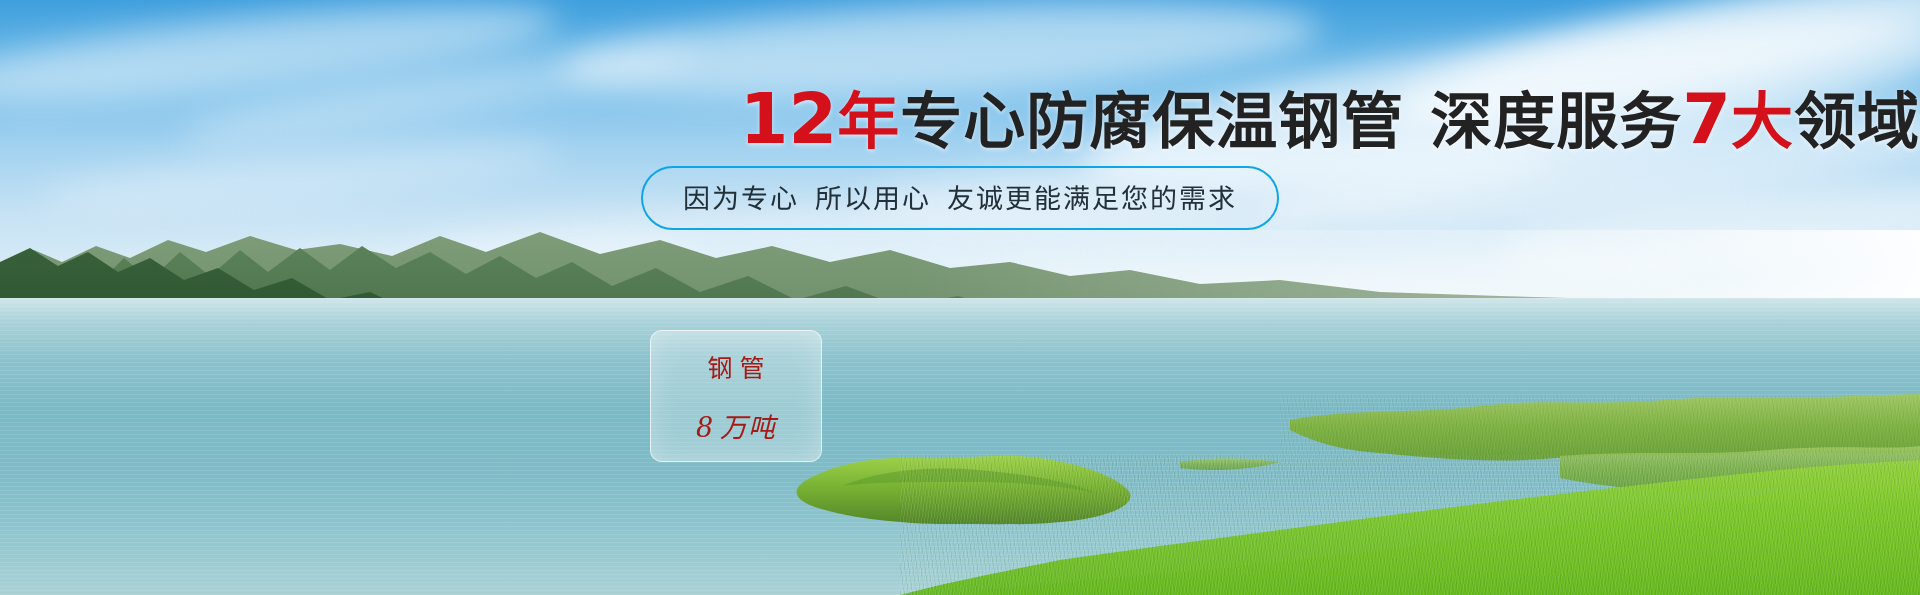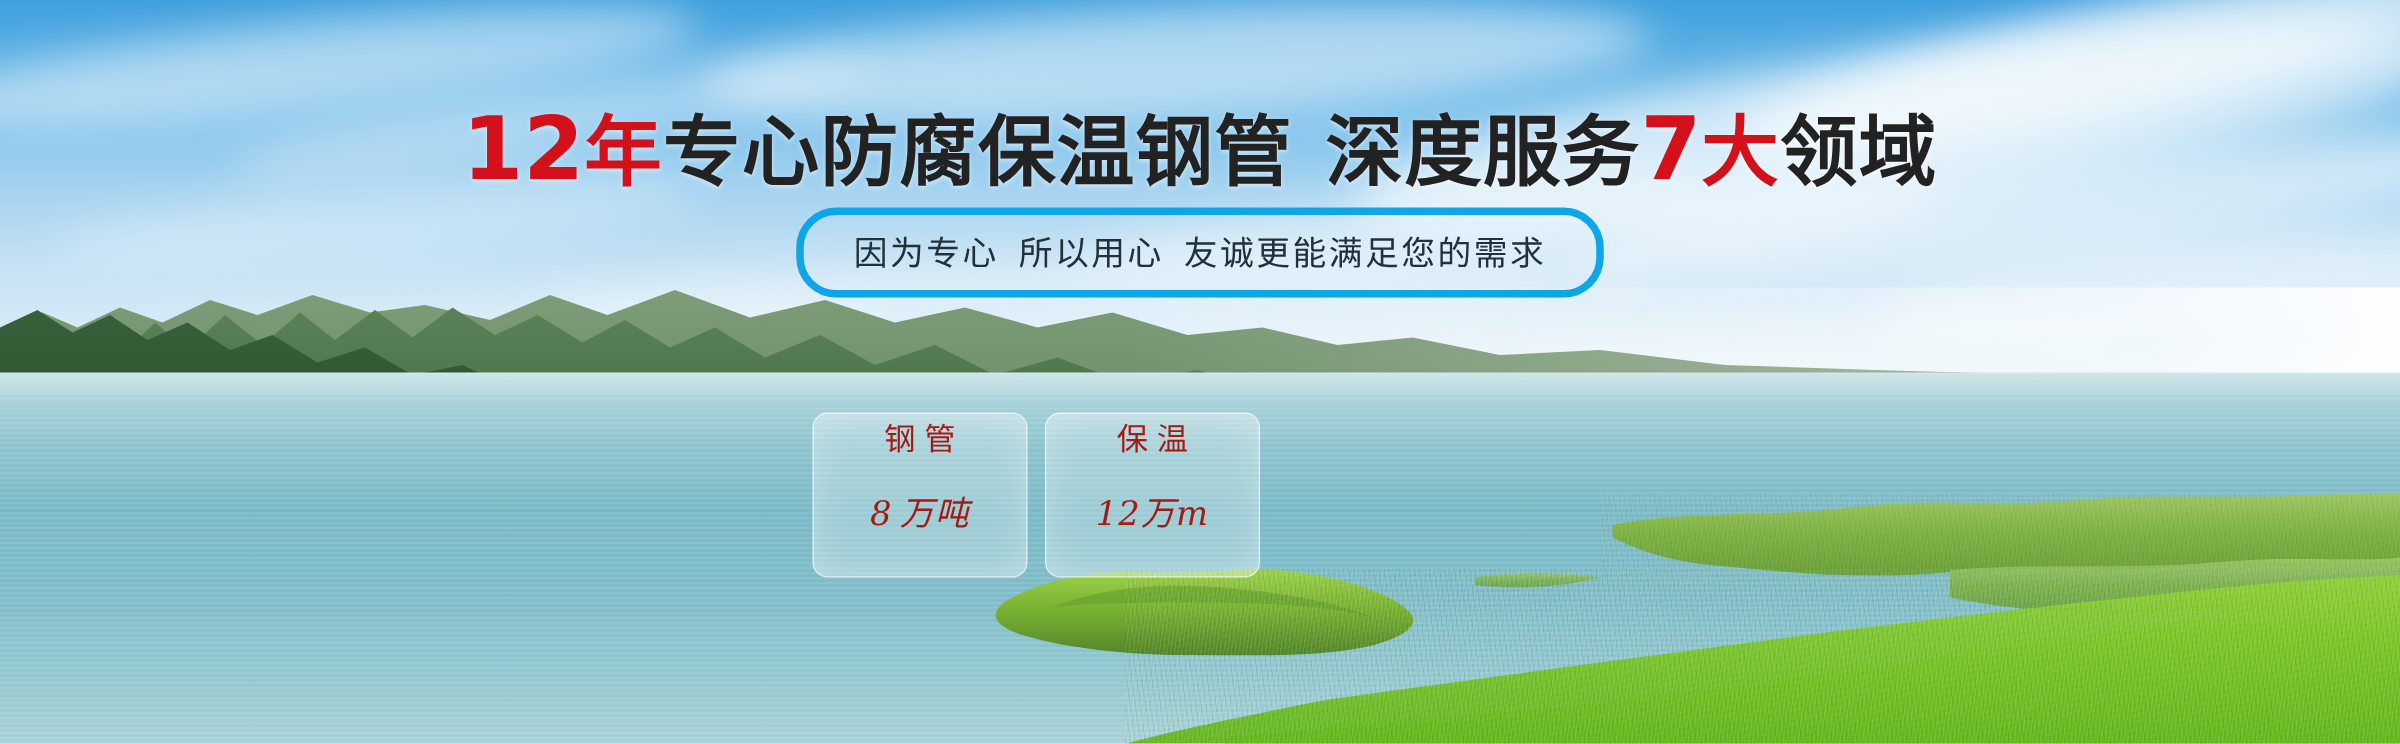--- a/index.html
+++ b/index.html
@@ -93,21 +93,21 @@
     pointer-events:none;
   }
 
   
   .content{position:absolute; left:0; top:0; width:100%; height:100%;}
 
   .headline{
     position:absolute;
     top:84px;
     left:0; right:0;
-    text-align:center;
+    text-align:right;
     font-size:62px;
     font-weight:bold;
     letter-spacing:1px;
     line-height:1.0;
     white-space:nowrap;
     color:#222222;
     text-shadow:0 2px 4px rgba(255,255,255,.55);
     font-family:"DejaVu Sans","Liberation Sans",sans-serif;
   }
   .headline .hl-red{color:#d4111b;}
@@ -115,21 +115,21 @@
   .headline .hl-gap{display:inline-block; width:26px;}
 
   .subtitle-wrap{
     position:absolute;
     top:166px;
     left:0; right:0;
     display:flex;
     justify-content:center;
   }
   .subtitle{
-    border:6px solid #0ea5e9;
+    border:2px solid #0ea5e9;
     border-radius:32px;
     padding:9px 40px 12px;
     font-size:27px;
     color:#22303a;
     letter-spacing:2px;
     white-space:nowrap;
     font-family:"DejaVu Sans","Liberation Sans",sans-serif;
     background:rgba(255,255,255,0.03);
   }
   .subtitle .sub-gap{display:inline-block; width:16px;}
@@ -144,20 +144,21 @@
   }
   .card{
     width:170px;
     height:130px;
     border:1px solid rgba(255,255,255,0.72);
     border-radius:12px;
     background:rgba(255,255,255,0.26);
     display:flex;
     flex-direction:column;
     align-items:center;
+    justify-content:center;
     gap:22px;
     box-shadow:inset 0 0 28px rgba(255,255,255,.30);
   }
   .card-title{
     font-size:25px;
     color:#a41b15;
     letter-spacing:7px;
     text-indent:7px;
     font-family:"DejaVu Sans","Liberation Sans",sans-serif;
   }
@@ -322,23 +323,17 @@
     <div class="cards">
 
       <div class="card">
         <div class="card-title">钢管</div>
         <div class="card-value">
           <span>8</span><span class="v-sp"></span><span>万吨</span>
         </div>
       </div>
 
 
-      <div class="card">
-        <div class="card-title">保温</div>
-        <div class="card-value">
-          <span>12</span><span>万m</span>
-        </div>
-      </div>
 
     </div>
 
   </div>
 </div>
 
 </body></html>

